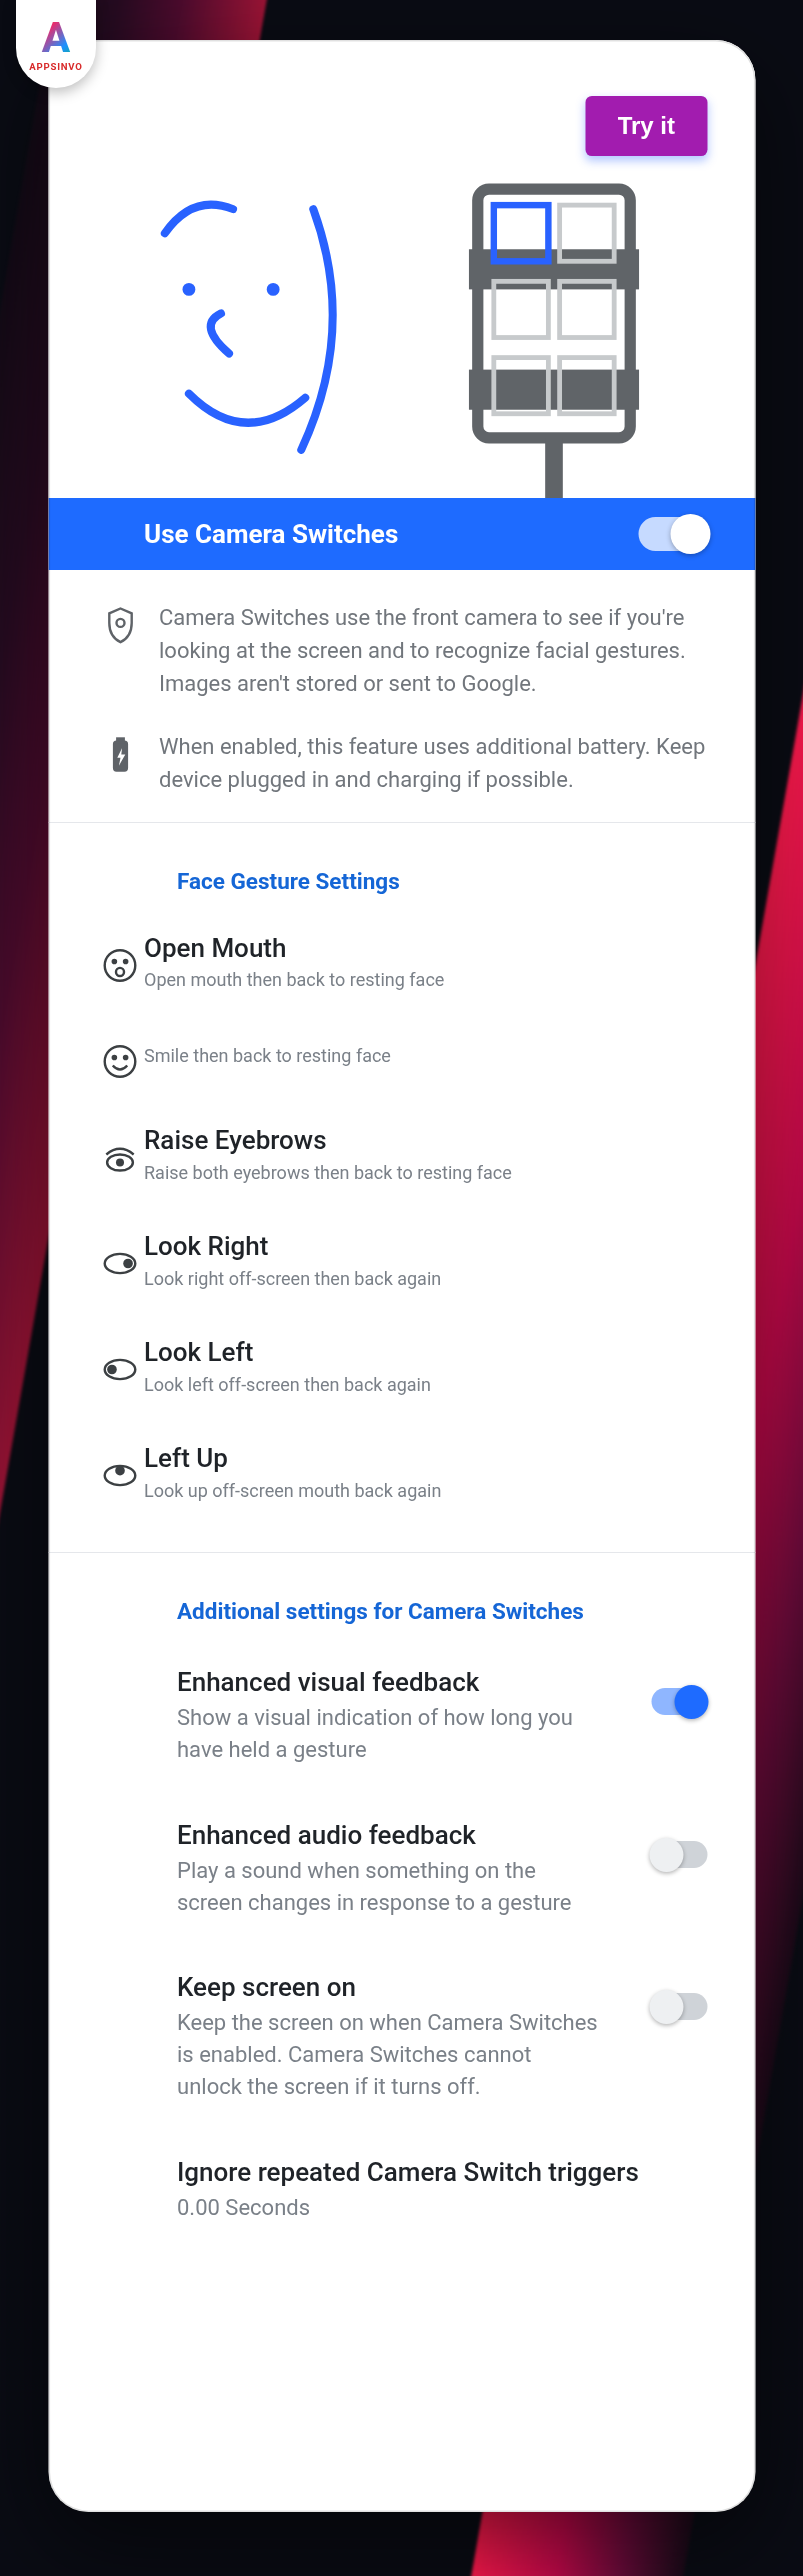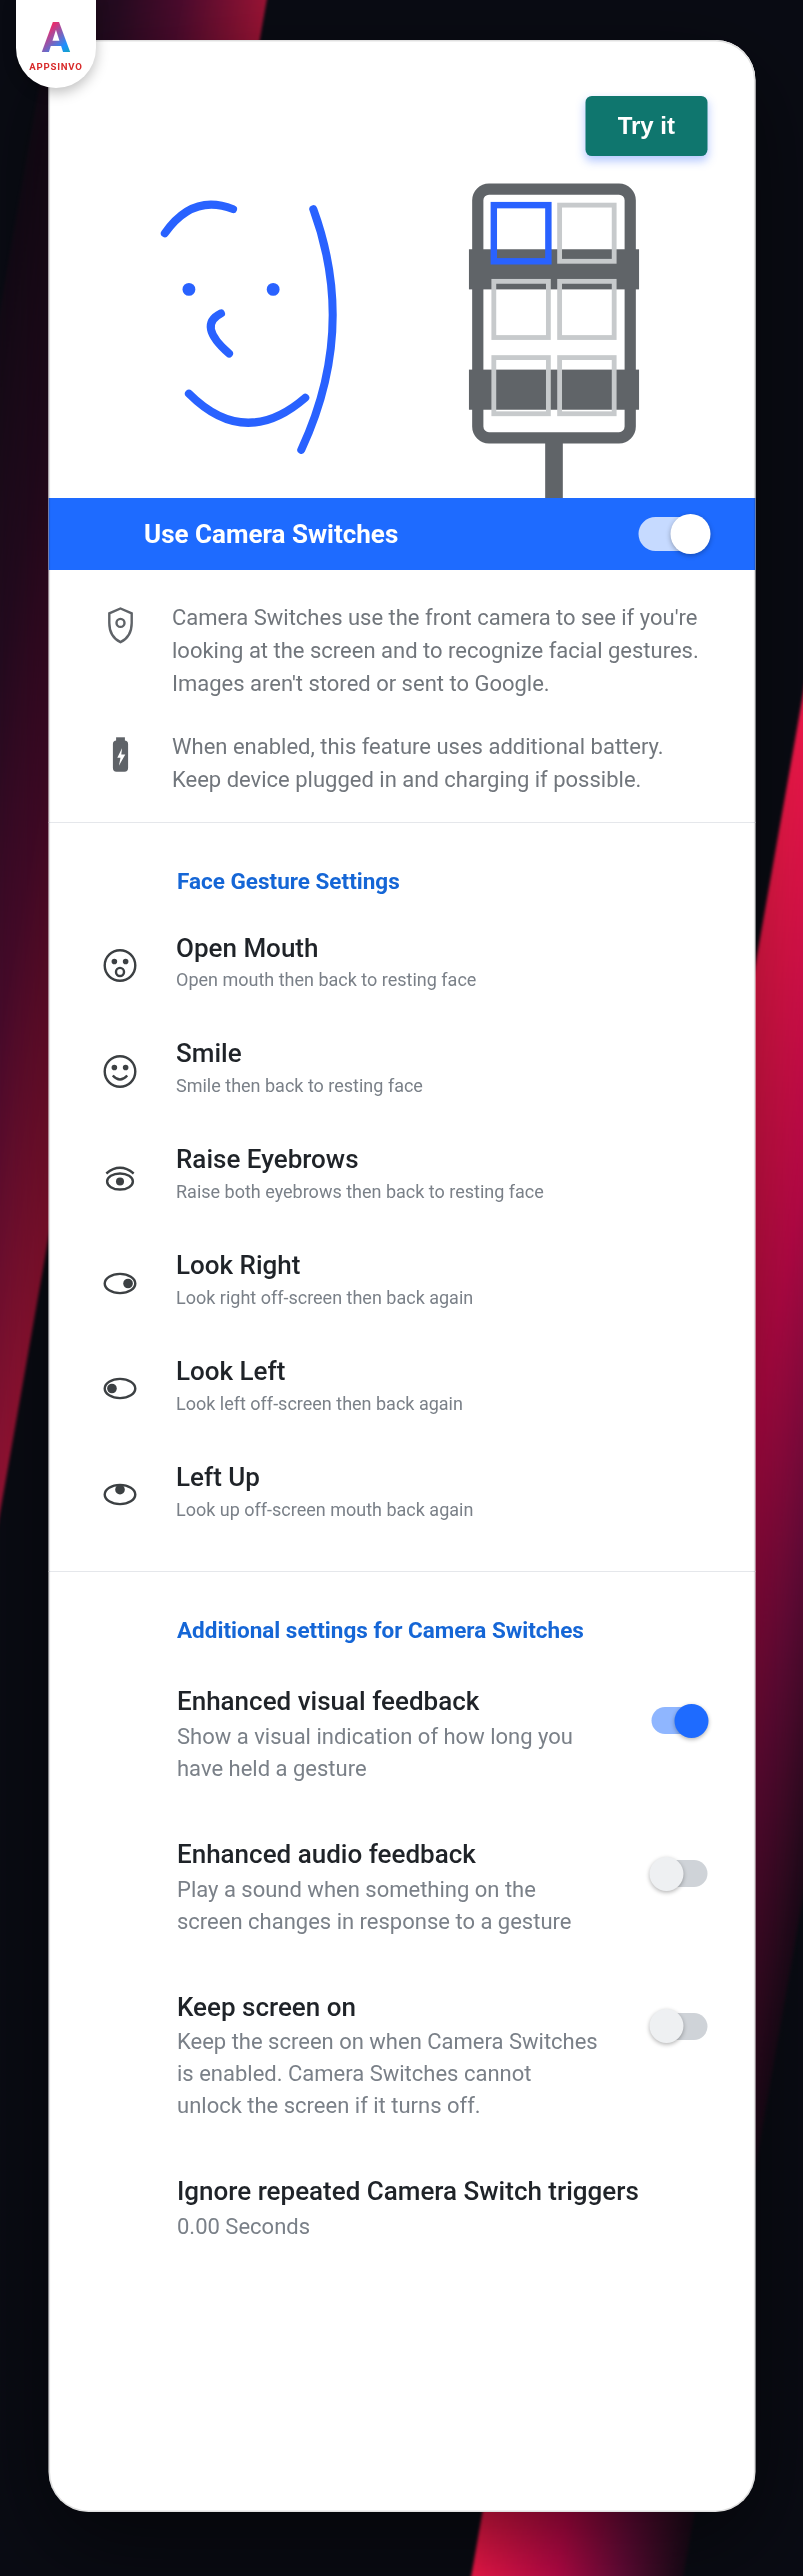--- a/index.html
+++ b/index.html
@@ -55,21 +55,21 @@
   }
   .phone::after {
     content:""; position:absolute; inset:0;
     border-radius:40px; pointer-events:none;
     box-shadow:inset 0 0 0 1.6px rgba(0,0,0,.12);
   }
 
   .hero { position:relative; height:458px; background:#fff; }
   .try {
     position:absolute; top:56px; right:48px;
-    background:#0f766e; color:#fff;
+    background:#a21caf; color:#fff;
     font-size:24px; font-weight:600;
     padding:16px 32px; border:none; border-radius:6.4px;
     box-shadow:0 4.8px 9.6px rgba(41,98,255,.35);
     cursor:pointer;
   }
   .illus { position:absolute; left:0; right:0; bottom:0; height:337px; }
   .face { stroke:#2962ff; stroke-width:10; fill:none; stroke-linecap:round; }
 
   .blue-bar {
     background:#1e6bff; color:#fff;
@@ -81,36 +81,36 @@
     width:69px; height:34px; border-radius:17px;
     background:rgba(255,255,255,.75);
     position:relative; cursor:pointer;
   }
   .toggle-main .knob {
     position:absolute; right:-3.2px; top:-3.2px;
     width:40px; height:40px; border-radius:50%;
     background:#fff; box-shadow:0 1.6px 4.8px rgba(0,0,0,.3);
   }
 
-  .info-row { display:flex; padding:30.5px 48px 0 48px; gap:28px; }
+  .info-row { display:flex; padding:30.5px 48px 0 48px; gap:15px; }
   .info-row:last-of-type { padding-bottom:30.5px; }
   .info-row .icon { width:48px; flex:0 0 48px;
     display:flex; justify-content:center; align-items:flex-start;
     color:#5f6368; font-size:30.5px; padding-top:4.8px; }
   .info-row .icon svg { width:32px; height:39px; fill:none; stroke:#5f6368; stroke-width:3; }
   .info-row .text { color:#71767c; font-size:22px; line-height:1.5; }
 
   .divider { border:none; border-top:1.6px solid #e5e7eb; margin:26px 0 0 0; }
 
   .sec-title {
     color:#1566d6; font-size:22.5px; font-weight:700;
     padding:45px 48px 16px 129px;
   }
 
-  .g-row { display:flex; padding:22.5px 48px 22.5px 48px; gap:32px; cursor:pointer; }
+  .g-row { display:flex; padding:22.5px 48px 22.5px 48px; cursor:pointer; }
   .g-row .gicon { width:48px; flex:0 0 48px;
     display:flex; justify-content:center; align-items:center; padding-top:4.8px; }
   .g-row .gicon svg { width:37px; height:37px; stroke:#3c4043; fill:none; stroke-width:3; }
   .g-row .gbody { flex:1; }
   .g-row .gtitle { font-size:26px; color:#1f2328; font-weight:500; }
   .g-row .gdesc { font-size:18px; color:#7a8088; line-height:1.45; margin-top:4.8px; }
 
   .s-row { display:flex; padding:27px 48px 27px 129px; gap:36px; align-items:flex-start; }
   .s-row .sbody { flex:1; }
   .s-row .stitle { font-size:26px; color:#1f2328; font-weight:500; }
@@ -225,21 +225,20 @@
   <div class="g-row">
     <div class="gicon">
       <svg viewBox="0 0 46 46">
           <circle cx="23" cy="23" r="19"></circle>
           <circle cx="16" cy="18" r="2" fill="#3c4043"></circle>
           <circle cx="30" cy="18" r="2" fill="#3c4043"></circle>
           <path d="M14 28 Q23 38 32 28"></path>
         </svg>
     </div>
     <div class="gbody">
-      <div class="gtitle">Smile</div>
       <div class="gdesc">Smile then back to resting face</div>
     </div>
   </div>
 
   <div class="g-row">
     <div class="gicon">
       <svg viewBox="0 0 46 46">
           <path d="M6 18 Q23 4 40 18"></path>
           <ellipse cx="23" cy="28" rx="16" ry="10"></ellipse>
           <circle cx="23" cy="28" r="5" fill="#3c4043" stroke="none"></circle>

